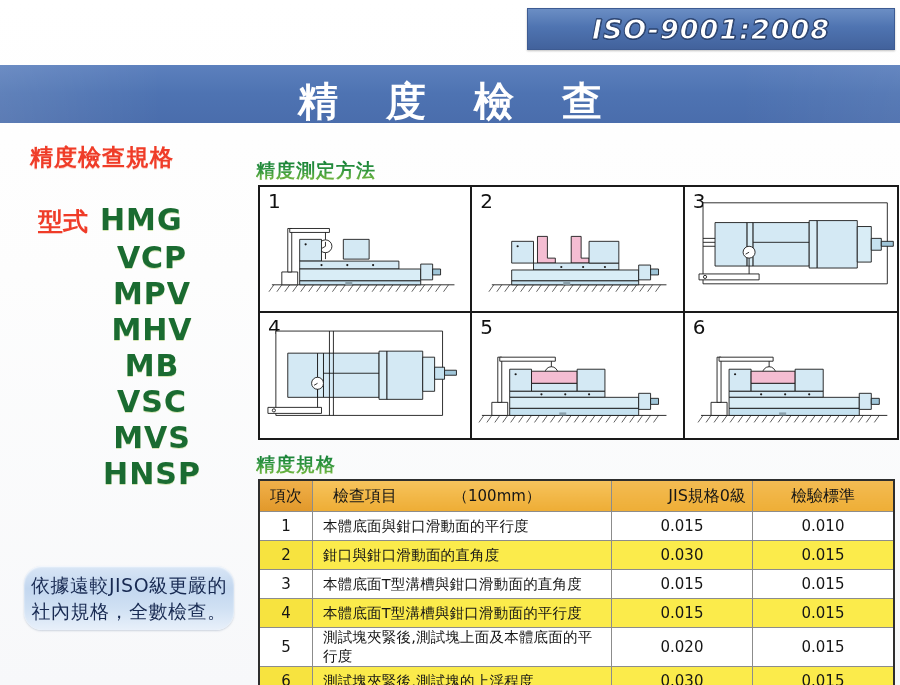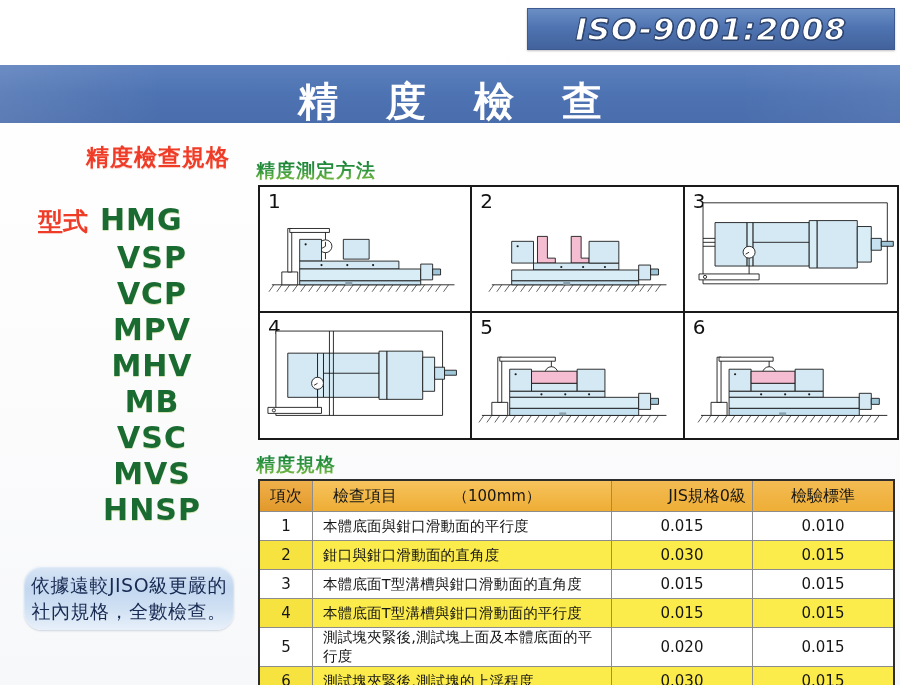--- a/index.html
+++ b/index.html
@@ -14,21 +14,21 @@
   
   .iso-badge{
     position:absolute;left:527px;top:8px;width:366px;height:40px;
     background:linear-gradient(180deg,#6b8ec4 0%,#4f74b1 45%,#42629c 100%);
     border:1px solid #3d5b92;
     display:flex;align-items:center;justify-content:center;
     box-shadow:0 1px 2px rgba(0,0,0,.25);
   }
   .iso-text{
     font-family:"DejaVu Sans","Liberation Sans",sans-serif;
-    font-weight:bold;font-style:italic;font-size:31px;letter-spacing:1px;
+    font-weight:bold;font-style:italic;font-size:27px;letter-spacing:1px;
     color:#ffffff;
     -webkit-text-stroke:1px #2d4470;
     text-shadow:0 1px 0 #223a63, 1px 0 0 #223a63, 0 -1px 0 #2d4a7d;
     white-space:nowrap;
   }
 
   
   .title-band{
     position:absolute;left:0;top:65px;width:900px;height:58px;
     background:linear-gradient(180deg,#5c80bd 0%,#4e73b2 50%,#4a6dac 100%);
@@ -41,21 +41,21 @@
   }
   .title-text{
     color:#ffffff;font-size:40px;font-weight:bold;letter-spacing:17px;
     text-indent:17px;
     font-family:"DejaVu Sans","Liberation Sans",sans-serif;
     position:relative;z-index:2;margin-top:15px;
   }
 
   
   .spec-heading{
-    position:absolute;left:30px;top:142px;width:200px;text-align:right;
+    position:absolute;left:30px;top:142px;width:200px;text-align:left;
     color:#ef3c28;font-weight:bold;font-size:23px;letter-spacing:1px;
     text-shadow:0 1px 0 rgba(255,180,160,.6);
   }
   .model-block{position:absolute;left:20px;top:178px;width:230px;}
   .model-row-first{display:flex;align-items:baseline;justify-content:flex-start;padding-left:18px;}
   .type-label{
     color:#ef3c28;font-weight:bold;font-size:25px;letter-spacing:0px;
     margin-right:12px;line-height:36px;
   }
   .model-name{
@@ -151,21 +151,20 @@
   </div>
 
   <div class="spec-heading">精度檢查規格</div>
 
   <div class="model-block">
     <div class="model-row-first">
       <span class="type-label">型式</span>
       <span class="model-name">HMG</span>
     </div>
     <ul class="model-list">
-      <li>VSP</li>
       <li>VCP</li>
       <li>MPV</li>
       <li>MHV</li>
       <li>MB</li>
       <li>VSC</li>
       <li>MVS</li>
       <li>HNSP</li>
     </ul>
   </div>
 

